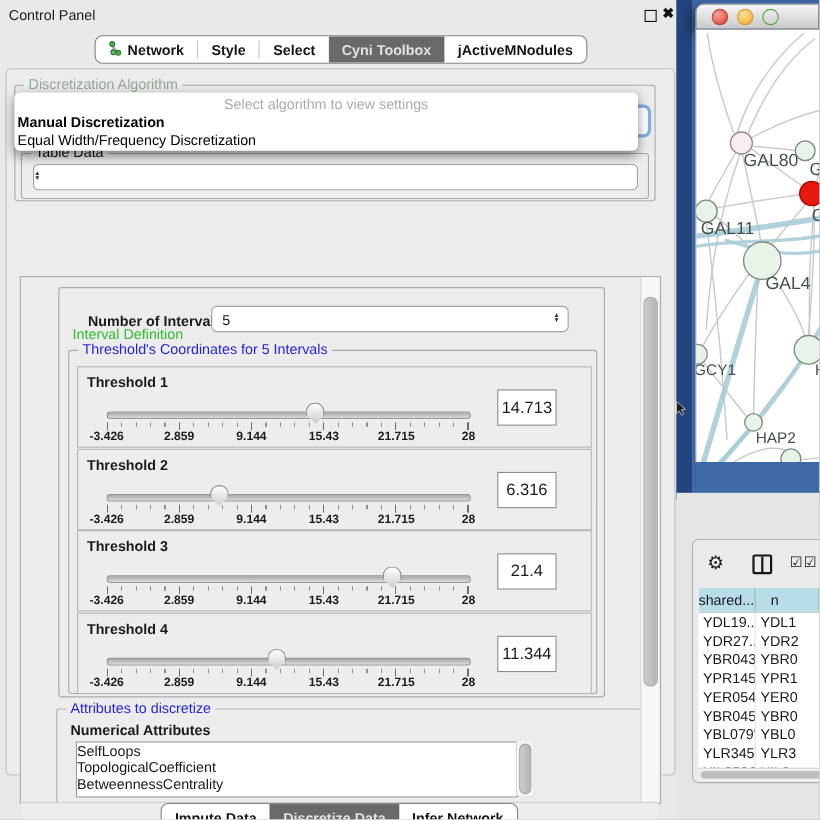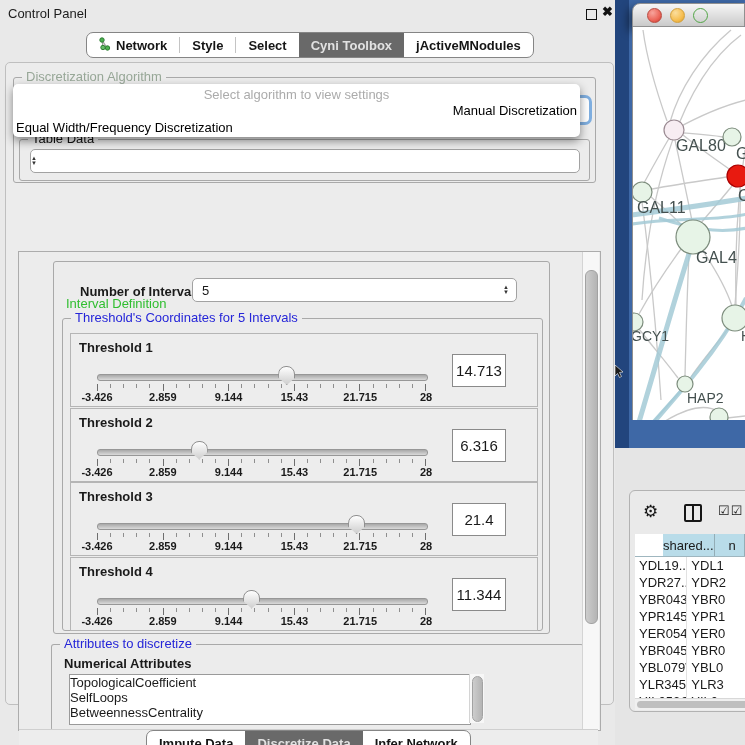--- a/index.html
+++ b/index.html
@@ -29,21 +29,21 @@
   .g-fade{color:#97A797;}
   
   .combo{background:#FFF;border:1px solid #A2A2A2;border-radius:5px;display:flex;align-items:center;height:22px;}
   .combo .val{flex:1;padding:0 9px;overflow:hidden;white-space:nowrap;}
   .spinner{display:flex;flex-direction:column;align-items:center;line-height:5px;font-size:6px;color:#333;padding-right:7px;}
   
   #popup{left:13px;top:84px;width:567px;height:53px;background:#FFF;border-radius:5px;
          box-shadow:0 4px 10px rgba(0,0,0,.45);z-index:40;}
   #popup .hint{text-align:center;color:#ABABAB;padding-top:3px;}
   #popup .opt{padding:1px 3px;color:#000;}
-  #popup .opt.b{font-weight:normal;text-align:right;}
+  #popup .opt.b{font-weight:bold;}
   #focus-ring{left:567px;top:95px;width:19px;height:24px;border:3px solid #7FAEDF;border-radius:7px;background:#FFF;z-index:30;}
   
   #settings{left:12px;top:188px;width:581px;height:478px;border:1px solid #ACACAC;background:#ECECEC;overflow:hidden;}
   .vsb-track{background:#F7F7F7;border-left:1px solid #D4D4D4;}
   .vsb-thumb{background:linear-gradient(to right,#CDCDCD,#B4B4B4);border:1px solid #A2A2A2;border-radius:6px;}
   
   .trow{position:absolute;left:7px;width:466px;height:72px;background:#EDEDED;border:1px solid #B5B5B5;}
   .trow .tlabel{position:absolute;left:8px;top:6px;font-weight:bold;}
   .track{position:absolute;left:26px;top:40px;width:329px;height:5px;border:1px solid #979797;border-radius:3px;
          background:linear-gradient(#A8A8A8,#DADADA);}
@@ -72,21 +72,21 @@
   .light{width:13px;height:13px;border-radius:50%;}
   #netwin-body{left:632px;top:27px;width:113px;height:393px;background:#FFF;border-left:1px solid #909090;}
   
   #tp-region{left:615px;top:448px;width:130px;height:297px;background:#E5E5E5;}
   #tp-box{left:629px;top:490px;width:130px;height:220px;background:#EAEAEA;border:1px solid #B2B2B2;border-radius:6px;}
   #tp-gear{left:643px;top:501px;font-size:17px;color:#161616;}
   #tp-colicon{left:684px;top:504px;width:14px;height:14px;border:2px solid #161616;border-radius:2px;}
   #tp-colicon .mid{position:absolute;left:6px;top:0;width:2px;height:14px;background:#161616;}
   #tp-checks{left:718px;top:503px;font-size:13px;color:#161616;letter-spacing:1px;}
   #tp-table{left:635px;top:534px;width:110px;height:164px;background:#FFF;overflow:hidden;}
-  .th-row{display:flex;height:22px;border-bottom:1px solid #9FB6BF;padding-left:28px;}
+  .th-row{display:flex;height:22px;border-bottom:1px solid #9FB6BF;}
   .th-cell{background:#B9DCE9;border-right:1px solid #93ADB6;box-sizing:border-box;
            display:flex;align-items:center;justify-content:center;color:#1A1A1A;}
   .td-row{display:flex;height:17px;}
   .td-cell{box-sizing:border-box;display:flex;align-items:center;color:#1A1A1A;white-space:nowrap;overflow:hidden;}
   #tp-hsb{left:635px;top:698px;width:110px;height:11px;background:#F0F0F0;border-top:1px solid #D8D8D8;}
   #tp-hsb .thumbh{position:absolute;left:2px;top:2px;width:112px;height:7px;background:#BFBFBF;border-radius:4px;}
   svg text{font-family:"Liberation Sans",sans-serif;}
 </style>
 </head>
 <body>
@@ -222,22 +222,22 @@
                   <div class="valbox">11.344</div>
                 </div>
               </div>
           </div>
         </div>
 
         <div class="abs group" style="left:32px;top:392px;width:531px;height:86px;border-bottom:none;">
           <div class="gtitle g-blue">Attributes to discretize</div>
           <div class="abs" style="left:12px;top:11px;font-weight:bold;">Numerical Attributes</div>
           <div class="abs" style="left:17px;top:29px;width:400px;height:49px;background:#FFF;border:1px solid #9A9A9A;overflow:hidden;" id="attr-list-inner">
+              <div class="item">SelfLoops</div>
               <div class="item">TopologicalCoefficient</div>
-              <div class="item">SelfLoops</div>
               <div class="item">BetweennessCentrality</div>
             </div>
           <div class="abs vsb-track" style="left:417px;top:29px;width:14px;height:49px;">
             <div class="vsb-thumb abs" style="left:2px;top:2px;width:9px;height:44px;"></div>
           </div>
         </div>
 
         <div class="abs vsb-track" style="left:563px;top:0;width:16px;height:478px;">
           <div class="vsb-thumb abs" style="left:2px;top:18px;width:11px;height:352px;"></div>
         </div>

